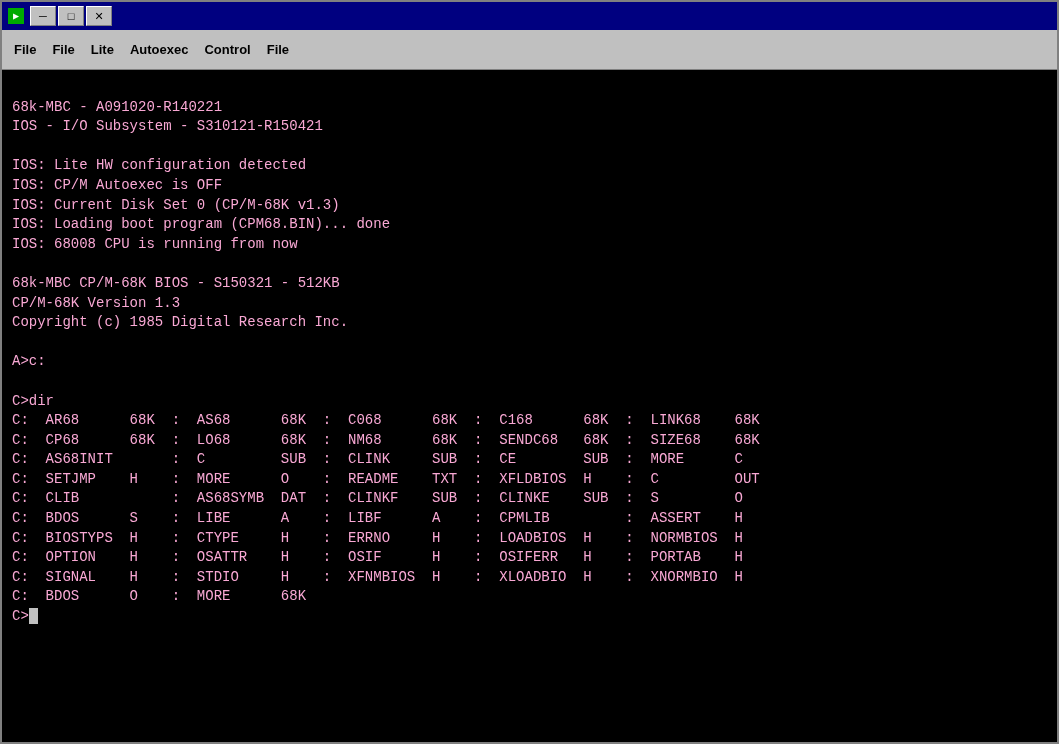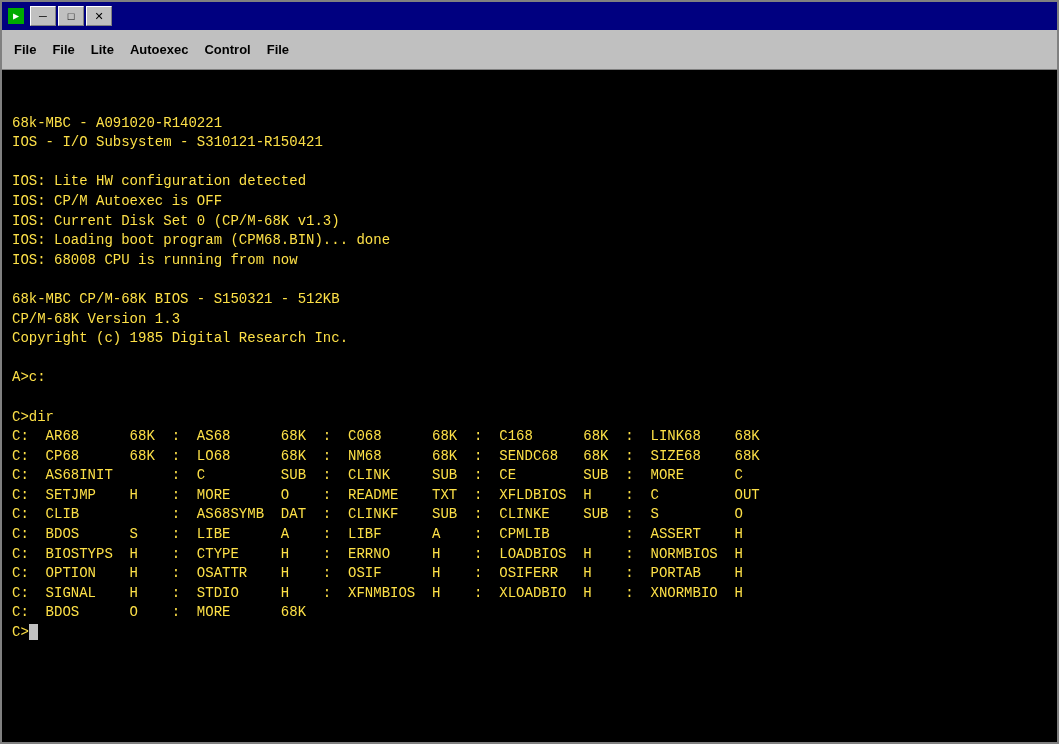--- a/index.html
+++ b/index.html
@@ -85,23 +85,23 @@
     .menu-item {
       padding: 2px 8px;
       font-size: 13px;
       font-family: 'Segoe UI', Arial, sans-serif;
       cursor: pointer;
       color: black;
     }
 
     .terminal {
       background: #000000;
-      color: #fde047;
+      color: #f9a8d4;
       flex: 1;
-      padding: 24px 10px;
+      padding: 8px 10px;
       font-family: 'Courier New', Courier, monospace;
       font-size: 14px;
       line-height: 1.4;
       overflow-y: auto;
       white-space: pre;
     }
 
     .cursor {
       display: inline-block;
       background: #c0c0c0;

